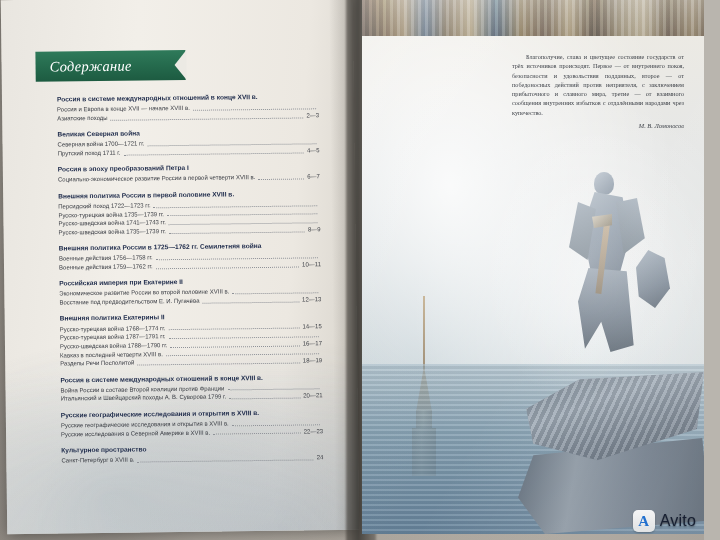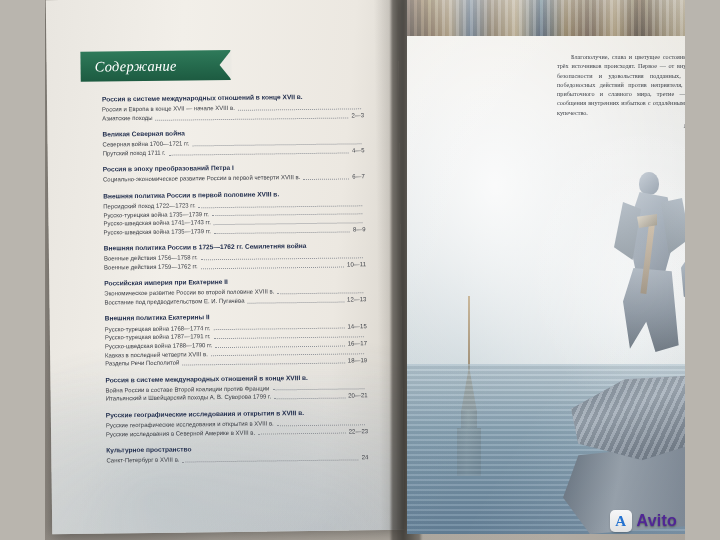--- a/index.html
+++ b/index.html
@@ -2,26 +2,25 @@
 <html><head>
 <meta charset="utf-8">
 <style>
   html, body {
     margin: 0;
     padding: 0;
     background: #b9b5ae;
   }
   #page {
     position: relative;
-    width: 640px;
+    width: 704px;
     height: 540px;
     overflow: hidden;
     background: #9b968f;
     font-family: "Liberation Sans", sans-serif;
-    margin-left: 45px;
   }
 
   
   .table-bg {
     position: absolute;
     inset: 0;
     background:
       linear-gradient(105deg, #8d8880 0%, #b0aaa2 18%, #c9c3ba 40%, #bdb7ae 60%, #a9a39b 100%);
   }
   .table-bg::after {
@@ -442,23 +441,23 @@
     box-shadow: 0 1px 2px rgba(0,0,0,0.25);
   }
   .wm-icon .a {
     font-family: "Liberation Serif", serif;
     font-weight: bold;
     font-size: 15px;
     color: #1b6fd4;
     line-height: 1;
   }
   .wm-text {
-    color: #4c1d95;
+    color: #0f172a;
     font-size: 16px;
-    font-weight: bold;
+    font-weight: normal;
     letter-spacing: 0.2px;
     text-shadow: 0 1px 2px rgba(0,0,0,0.45);
   }
 </style>
 </head>
 <body>
 
 <div id="page">
 
   <div class="table-bg"></div>

